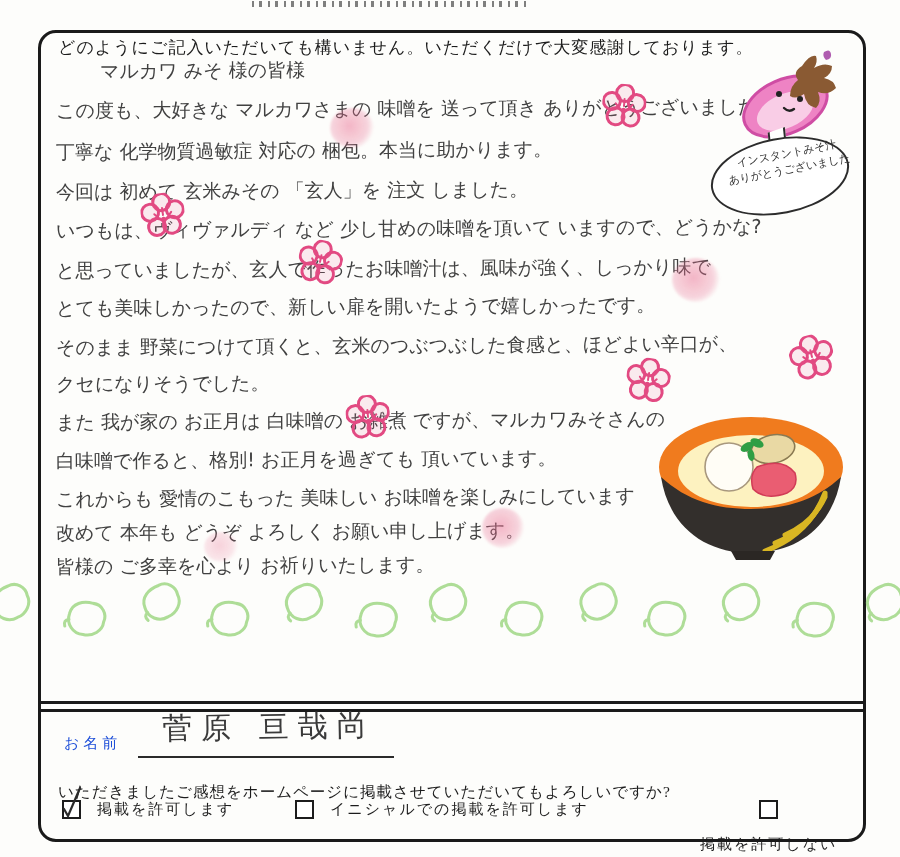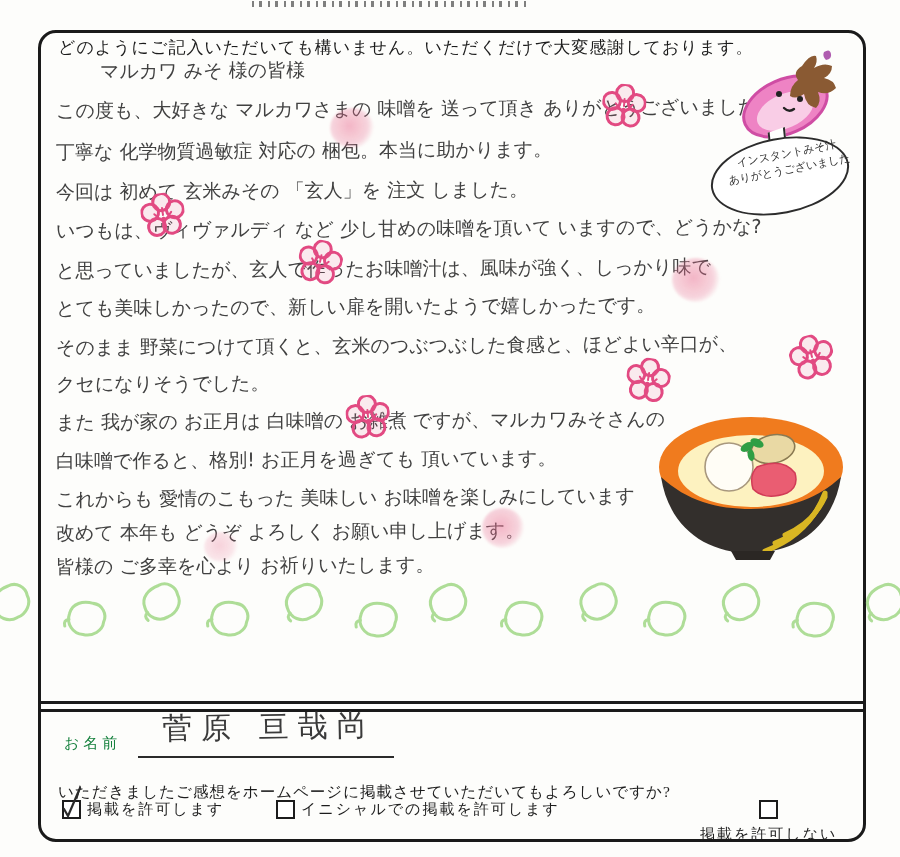--- a/index.html
+++ b/index.html
@@ -62,27 +62,27 @@
   .gf-row{
     position:absolute; left:-12px; top:580px; width:920px; height:70px;
     display:flex; justify-content:space-between; align-items:flex-start;
   }
   .gf{width:46px; height:46px; flex:0 0 auto;}
   .gf:nth-child(even){margin-top:16px; transform:rotate(25deg);}
   .gf:nth-child(odd){transform:rotate(-10deg);}
   .gf:nth-child(3n){width:40px;height:40px;}
 
   
-  .name-label{position:absolute; left:64px; top:734px; font-size:15px; letter-spacing:4px; color:#15803d;}
+  .name-label{position:absolute; left:64px; top:734px; font-size:15px; letter-spacing:4px; color:#1d4ed8;}
   .name-value{position:absolute; left:162px; top:707px; font-size:30px; letter-spacing:9px; color:#3a3a3a; transform:rotate(-1deg);}
   .name-underline{position:absolute; left:138px; top:756px; width:256px; height:2px; background:#2a2a2a;}
   .question{position:absolute; left:58px; top:768px; font-size:15.5px; letter-spacing:1px; color:#1c1c1c;margin-top:14px;}
   .cb-row{position:absolute; left:0; top:800px; width:900px; height:34px;}
-  .cb{position:absolute; display:flex; align-items:center; gap:6px; cursor:default;}
-  .cb.c1{left:62px;} .cb.c2{left:276px;} .cb.c3{left:700px;flex-direction:column;}
+  .cb{position:absolute; display:flex; align-items:center; gap:16px; cursor:default;}
+  .cb.c1{left:62px;} .cb.c2{left:295px;} .cb.c3{left:700px;flex-direction:column;}
   .cb-box{
     position:relative; width:15px; height:15px; border:2px solid #1c1c1c; background:#fff;
     flex:0 0 auto;
   }
   .cb-label{font-size:15px; letter-spacing:2px; color:#1c1c1c; white-space:nowrap;}
   .check-mark{display:none; position:absolute; left:-6px; top:-16px; width:30px; height:34px;}
   .is-checked .check-mark{display:block;}
 </style>
 </head>
 <body>

